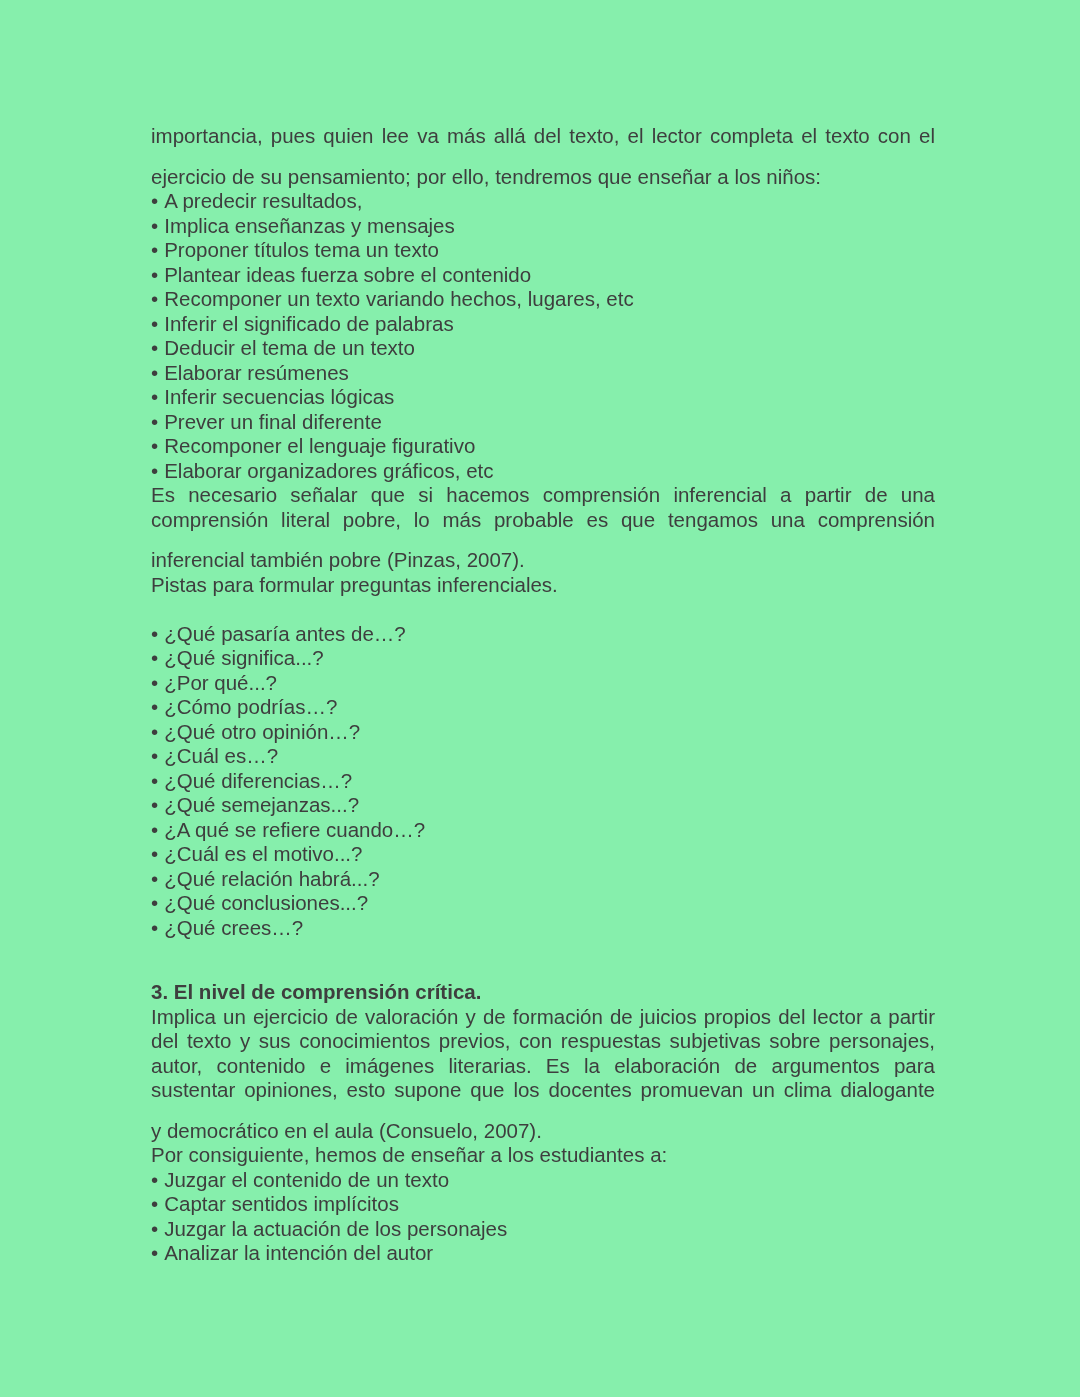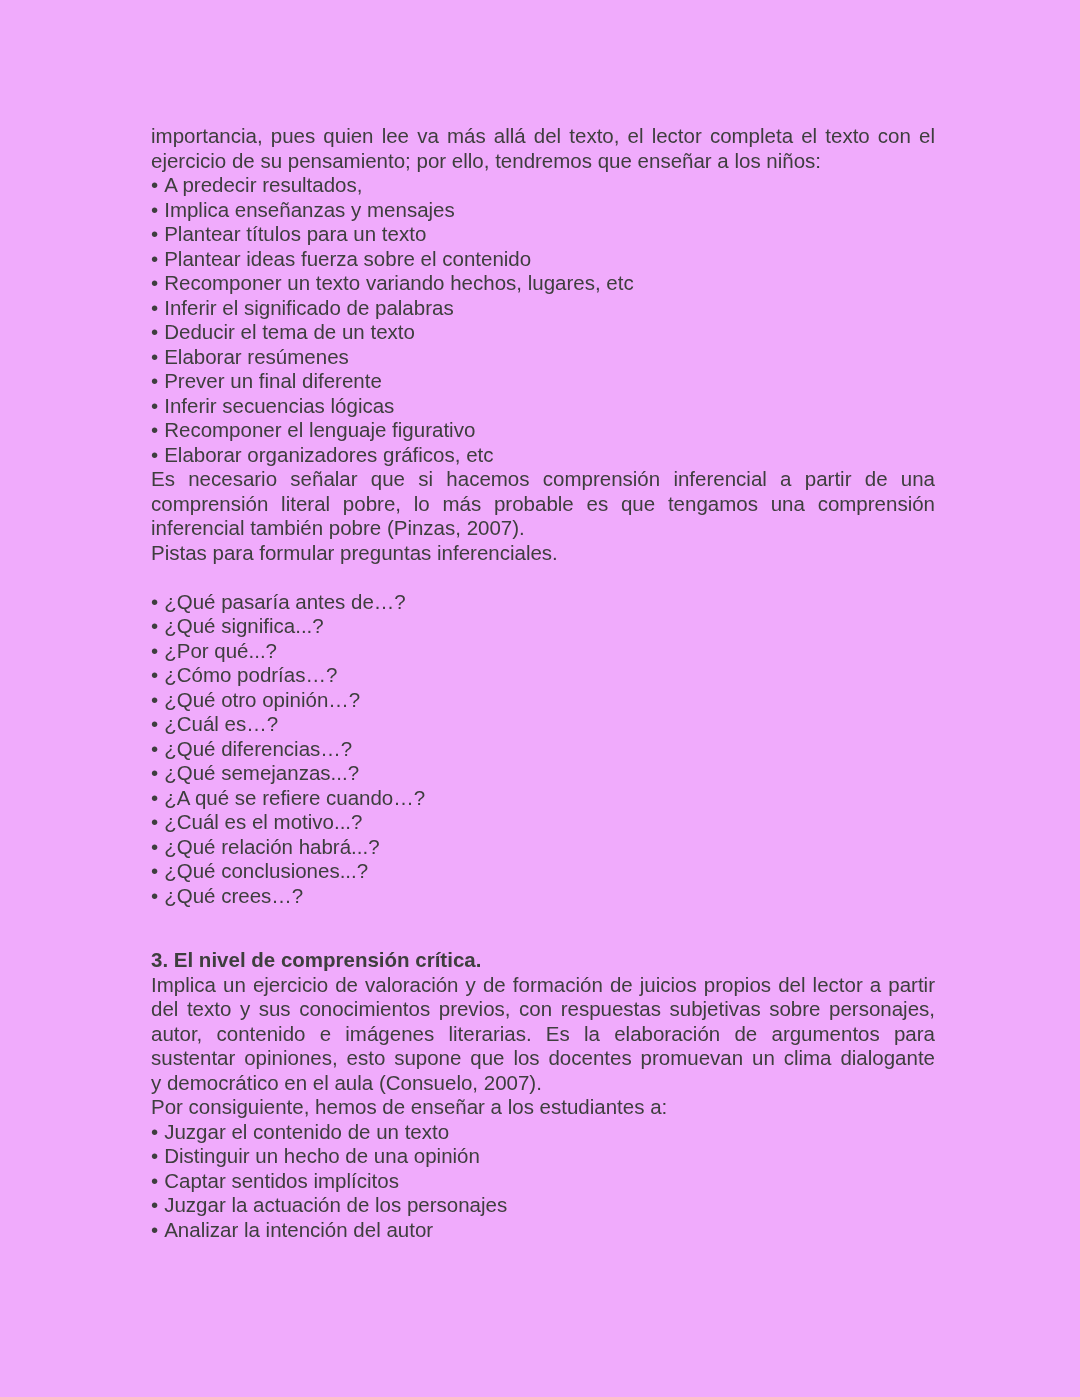--- a/index.html
+++ b/index.html
@@ -27,75 +27,76 @@
   .line {
     margin: 0;
   }
   
   .para-lines > .jline {
     text-align: justify;
     text-align-last: justify;
   }
   .para-lines > .jline:last-child {
     text-align-last: left;
+    margin-top: 16px;
   }
   .heading {
     font-weight: bold;
   }
   .bullet-line {
     white-space: nowrap;
   }
   .bullet {
     display: inline-block;
     margin-right: 6px;
   }
   .spacer-sm { height: 24.5px; }
   .spacer-lg { height: 40px; }
 </style>
 </head>
 <body>
 
-<div class="page" style="background: #f0abfc; color: rgb(62, 62, 62); text-decoration: underline;">
+<div class="page" style="background: #86efac; color: rgb(62, 62, 62); text-decoration: underline;">
   <div class="content">
 
     <div class="para-lines">
         <div class="line jline">importancia, pues quien lee va más allá del texto, el lector completa el texto con el</div>
         <div class="line jline">ejercicio de su pensamiento; por ello, tendremos que enseñar a los niños:</div>
       </div>
 
     <div>
         <div class="line bullet-line">
         <span class="bullet">•</span><span>A predecir resultados,</span>
       </div>
         <div class="line bullet-line">
         <span class="bullet">•</span><span>Implica enseñanzas y mensajes</span>
       </div>
         <div class="line bullet-line">
-        <span class="bullet">•</span><span>Plantear títulos para un texto</span>
+        <span class="bullet">•</span><span>Proponer títulos tema un texto</span>
       </div>
         <div class="line bullet-line">
         <span class="bullet">•</span><span>Plantear ideas fuerza sobre el contenido</span>
       </div>
         <div class="line bullet-line">
         <span class="bullet">•</span><span>Recomponer un texto variando hechos, lugares, etc</span>
       </div>
         <div class="line bullet-line">
         <span class="bullet">•</span><span>Inferir el significado de palabras</span>
       </div>
         <div class="line bullet-line">
         <span class="bullet">•</span><span>Deducir el tema de un texto</span>
       </div>
         <div class="line bullet-line">
         <span class="bullet">•</span><span>Elaborar resúmenes</span>
       </div>
         <div class="line bullet-line">
-        <span class="bullet">•</span><span>Prever un final diferente</span>
+        <span class="bullet">•</span><span>Inferir secuencias lógicas</span>
       </div>
         <div class="line bullet-line">
-        <span class="bullet">•</span><span>Inferir secuencias lógicas</span>
+        <span class="bullet">•</span><span>Prever un final diferente</span>
       </div>
         <div class="line bullet-line">
         <span class="bullet">•</span><span>Recomponer el lenguaje figurativo</span>
       </div>
         <div class="line bullet-line">
         <span class="bullet">•</span><span>Elaborar organizadores gráficos, etc</span>
       </div>
       </div>
 
     <div class="para-lines">
@@ -162,23 +163,20 @@
         <div class="line jline">y democrático en el aula (Consuelo, 2007).</div>
       </div>
 
     <p class="line">Por consiguiente, hemos de enseñar a los estudiantes a:</p>
 
     <div>
         <div class="line bullet-line">
         <span class="bullet">•</span><span>Juzgar el contenido de un texto</span>
       </div>
         <div class="line bullet-line">
-        <span class="bullet">•</span><span>Distinguir un hecho de una opinión</span>
-      </div>
-        <div class="line bullet-line">
         <span class="bullet">•</span><span>Captar sentidos implícitos</span>
       </div>
         <div class="line bullet-line">
         <span class="bullet">•</span><span>Juzgar la actuación de los personajes</span>
       </div>
         <div class="line bullet-line">
         <span class="bullet">•</span><span>Analizar la intención del autor</span>
       </div>
       </div>
 

